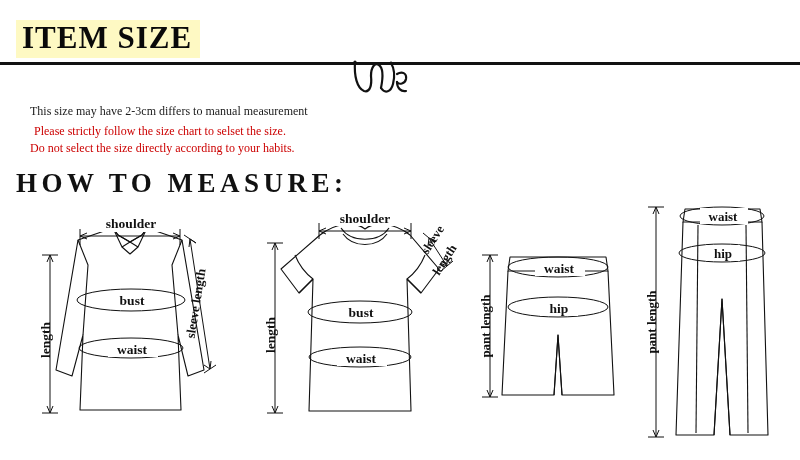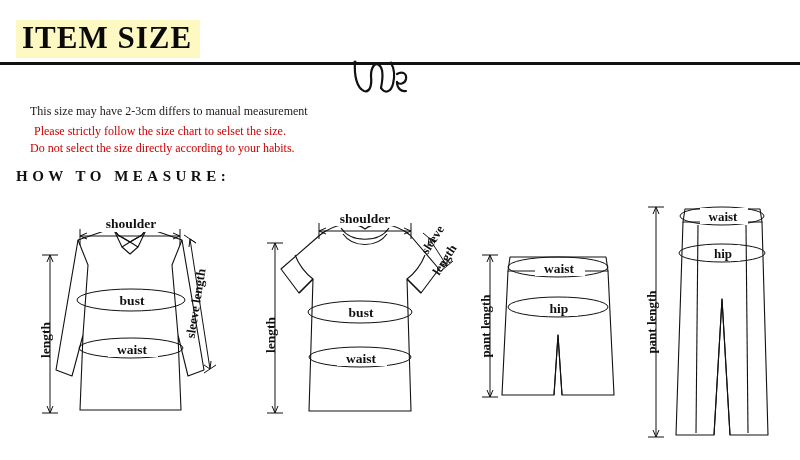--- a/index.html
+++ b/index.html
@@ -79,21 +79,21 @@
     left: 30px;
     top: 141px;
     color: #cc0000;
   }
 
   .how-to {
     position: absolute;
     left: 16px;
     top: 168px;
     font-family: "Liberation Serif", serif;
-    font-size: 15px;
+    font-size: 27px;
     font-weight: bold;
     letter-spacing: 4.5px;
     color: #111111;
   }
 
   
   .diagram-area {
     position: absolute;
     left: 0;
     top: 195px;

